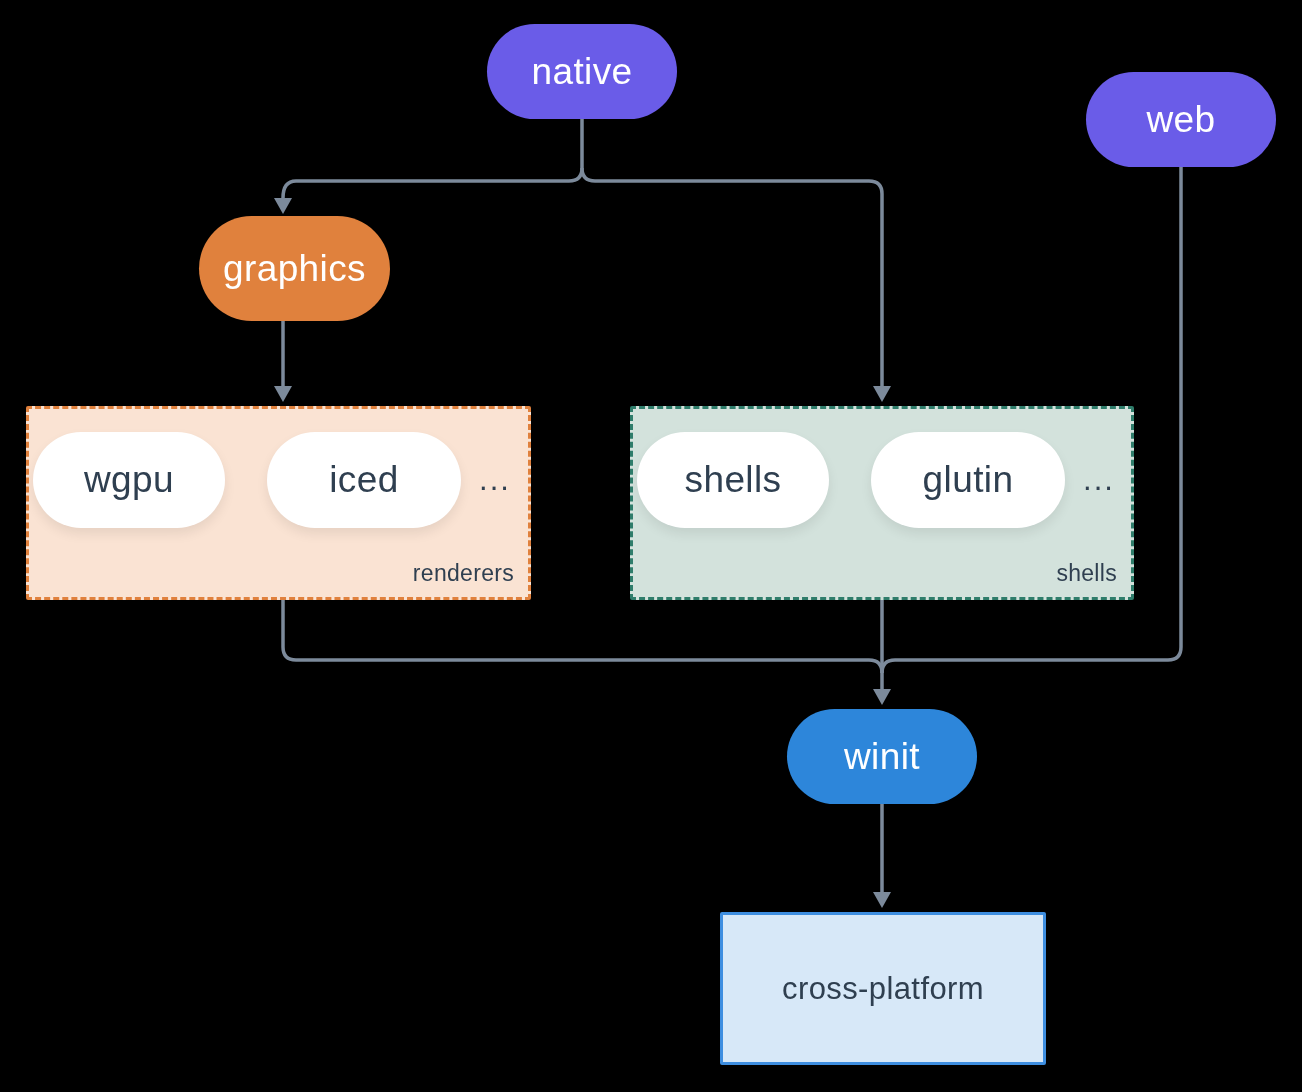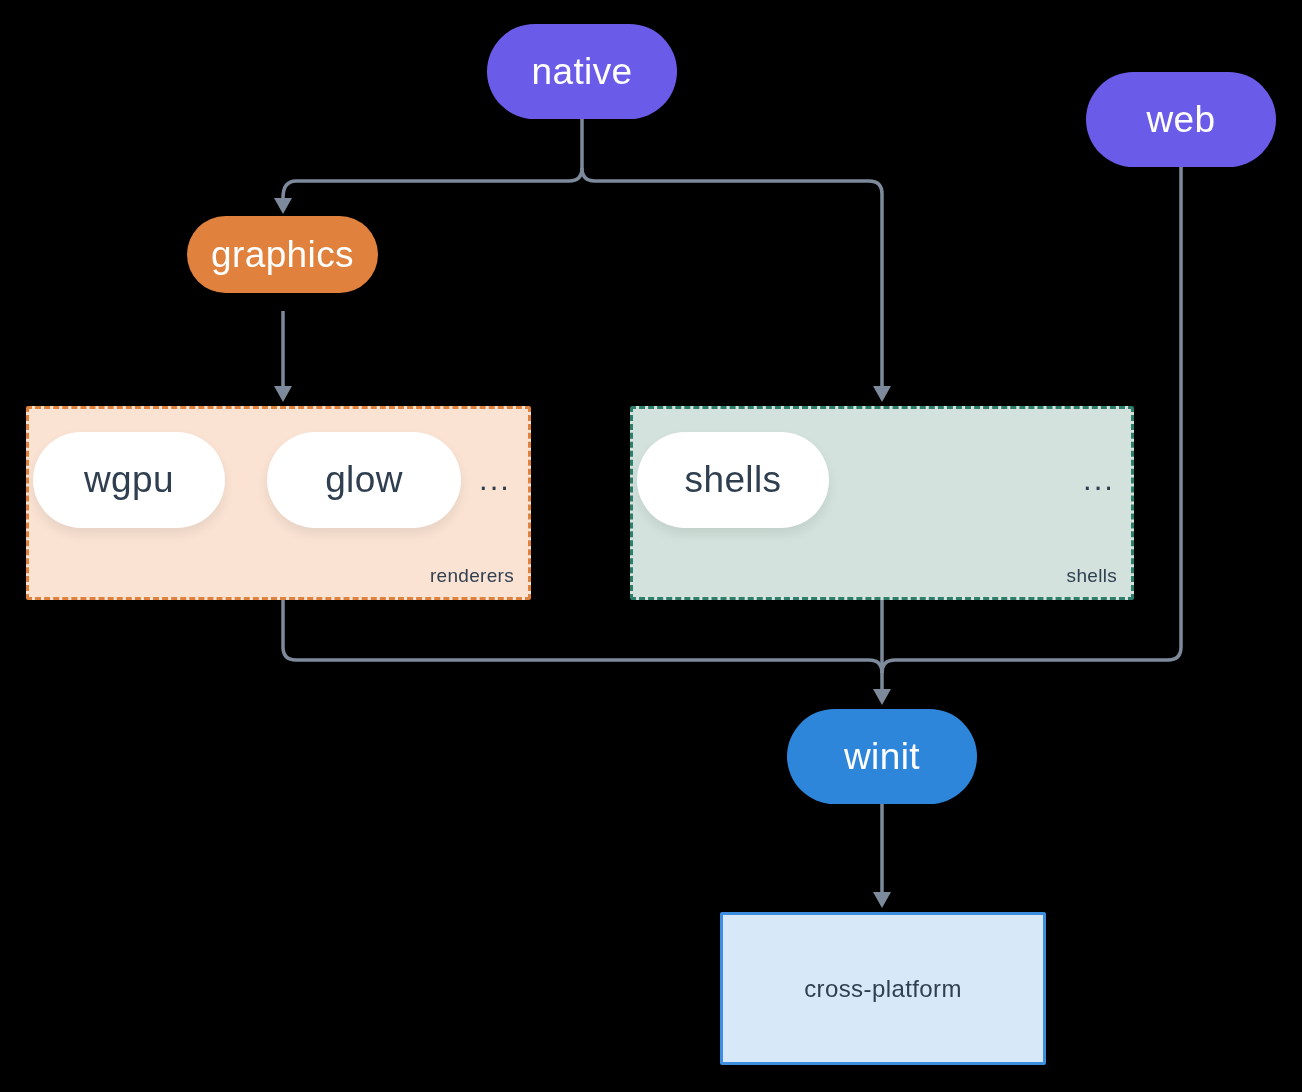--- a/index.html
+++ b/index.html
@@ -21,43 +21,43 @@
     position:absolute;display:flex;align-items:center;justify-content:center;
     border-radius:999px;font-size:37px;letter-spacing:0.4px;
   }
   .pill.tinted{color:var(--pill-text);}
   .pill.white{
     background:var(--white);color:var(--slate-text);
     box-shadow:0 6px 12px rgba(0,0,0,0.08);
   }
   .node-native{left:487px;top:24px;width:190px;height:95px;background:var(--purple);}
   .node-web{left:1086px;top:24px;width:190px;height:95px;background:var(--purple);margin-top:48px;}
-  .node-graphics{left:187px;top:216px;width:191px;height:77px;background:var(--orange);}
+  .node-graphics{left:199px;top:216px;width:191px;height:105px;background:var(--orange);}
   .node-iced{left:787px;top:709px;width:190px;height:95px;background:var(--blue);}
   .group{position:absolute;top:406px;height:194px;box-sizing:border-box;border-radius:2px;}
   .group-renderers{left:26px;width:505px;background:var(--peach-fill);border:3px dashed var(--orange);}
   .group-shells{left:630px;width:504px;background:var(--teal-fill);border:3px dashed var(--teal-border);}
   .group .pill{height:96px;top:23px;}
   .pill-a{left:4px;width:192px;}
   .pill-b{left:238px;width:194px;}
   .ellipsis{
     position:absolute;left:436px;top:23px;width:60px;height:96px;
     display:flex;align-items:center;justify-content:center;
     font-size:31px;color:var(--slate-text);letter-spacing:2px;
   }
   .group-label{
     position:absolute;right:14px;bottom:10px;
-    font-size:19px;color:var(--slate-text);letter-spacing:0.3px;text-align:right;
+    font-size:23px;color:var(--slate-text);letter-spacing:0.3px;text-align:right;
   }
   .app-box{
     position:absolute;left:720px;top:912px;width:326px;height:153px;
     box-sizing:border-box;background:var(--app-fill);
     border:3px solid var(--app-border);border-radius:2px;
     display:flex;flex-direction:column;align-items:center;justify-content:center;
-    color:var(--slate-text);font-size:24px;line-height:46px;letter-spacing:0.4px;
+    color:var(--slate-text);font-size:31px;line-height:46px;letter-spacing:0.4px;
   }
 </style>
 </head>
 <body>
 
 <div class="canvas">
 
   <svg class="edges" viewBox="0 0 1302 1092">
     <g>
       <path d="M 582 119 L 582 168 Q 582 181 569 181 L 296 181 Q 283 181 283 198"></path>
@@ -88,27 +88,28 @@
   </svg>
 
   <div class="pill tinted node-native">native</div>
 
   <div class="pill tinted node-web">web</div>
 
   <div class="pill tinted node-graphics">graphics</div>
 
   <div class="group group-renderers">
     <div class="pill white pill-a">wgpu</div>
-    <div class="pill white pill-b">glow</div>
+    <div class="pill white pill-b">iced</div>
     <div class="ellipsis">...</div>
     <div class="group-label">renderers</div>
   </div>
 
   <div class="group group-shells">
     <div class="pill white pill-a">shells</div>
+    <div class="pill white pill-b">glutin</div>
     <div class="ellipsis">...</div>
     <div class="group-label">shells</div>
   </div>
 
   <div class="pill tinted node-iced">winit</div>
 
   <div class="app-box">
     <div>cross-platform</div>
   </div>
 

